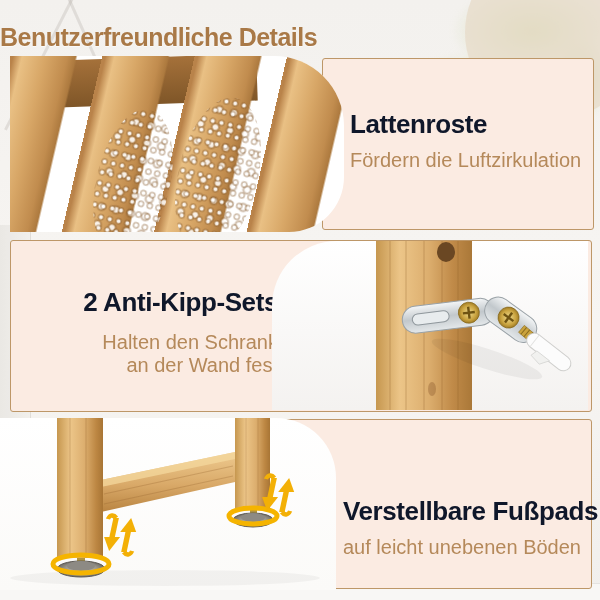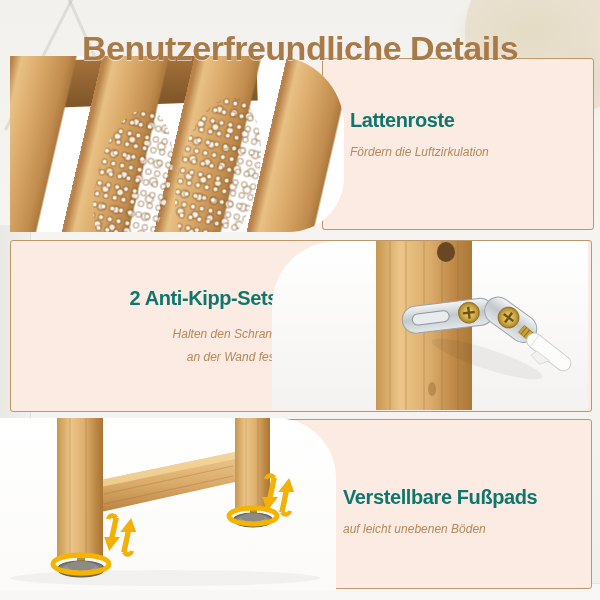--- a/index.html
+++ b/index.html
@@ -18,35 +18,35 @@
   .bg-line1,.bg-line2{top:-12px;width:3px;height:150px;background:rgba(185,181,174,.35);}
   .bg-line1{left:38px;transform:rotate(27deg);}
   .bg-line2{left:96px;transform:rotate(-24deg);}
   .bg-door{left:0;top:225px;width:30px;height:250px;
      background:linear-gradient(90deg,#e9e7e3,#f2f0ec);border-right:1px solid #dedbd6;opacity:.9;}
   .bg-floor{left:0;bottom:0;width:600px;height:16px;background:#f8f7f5;
      border-top:1px solid rgba(170,168,162,.25);}
   .bg-floor-left{left:0;bottom:0;width:390px;height:62px;background:#fbfaf9;}
   .vein{position:absolute;height:1px;background:rgba(168,165,158,.4);}
   
-  .title{position:absolute;z-index:3;left:0;top:6px;width:600px;text-align:center;
-     font-size:34px;font-weight:bold;letter-spacing:-.5px;color:#a97947;
+  .title{position:absolute;z-index:3;left:0;top:6px;width:600px;text-align:left;
+     font-size:25px;font-weight:bold;letter-spacing:-.5px;color:#a97947;
      text-shadow:0 1px 0 rgba(255,255,255,.6);}
   
   .panel{position:absolute;z-index:1;background:#fbebe2;border:1.5px solid #bd9768;
      border-radius:3px;box-sizing:border-box;}
-  .panel h2{margin:0;font-size:20px;font-weight:bold;letter-spacing:-.4px;color:#0f766e;white-space:nowrap;}
-  .panel .body{margin-top:9px;font-size:12px;line-height:23px;color:#b5895a;white-space:nowrap;font-style:italic;}
+  .panel h2{margin:0;font-size:26px;font-weight:bold;letter-spacing:-.4px;color:#0f172a;white-space:nowrap;}
+  .panel .body{margin-top:9px;font-size:20px;line-height:23px;color:#b5895a;white-space:nowrap;}
   .panel-1{left:322px;top:58px;width:272px;height:172px;}
   .txt-1{position:absolute;left:27px;top:50px;text-align:left;}
   .panel-2{left:10px;top:240px;width:582px;height:172px;}
   .txt-2{position:absolute;left:35px;top:46px;width:232px;text-align:right;}
   .txt-2 .body{margin-top:13px;}
   .panel-3{left:232px;top:419px;width:360px;height:170px;}
-  .txt-3{position:absolute;left:110px;top:66px;text-align:left;}
+  .txt-3{position:absolute;left:110px;top:76px;text-align:left;}
   
   .photo{position:absolute;z-index:2;overflow:hidden;}
   .photo-1{left:10px;top:56px;width:334px;height:176px;background:#fff;
      border-radius:0 70px 55px 0;}
   .rail{position:absolute;left:-8px;top:2px;width:255px;height:47px;
      background:linear-gradient(180deg,#a5713a,#7f5628);transform:rotate(-2deg);}
   .slats{position:absolute;inset:0;background:repeating-linear-gradient(103deg,
       #b9834a 0px,#b9834a 3px,#e9c084 12px,#d8a767 34px,#c18c4e 56px,#ad7a3f 64px,
       rgba(0,0,0,0) 66px,rgba(0,0,0,0) 90px);}
   .drops{position:absolute;border-radius:50%;transform:rotate(13deg);

